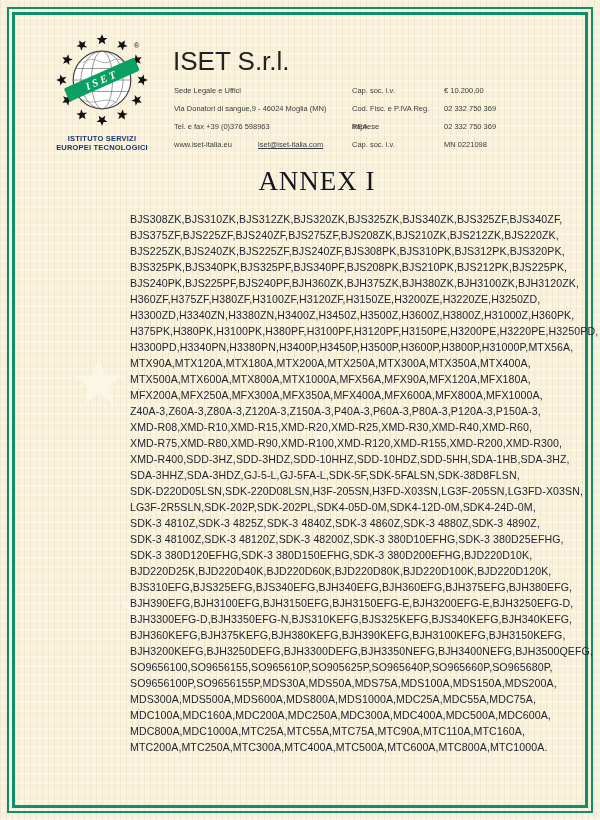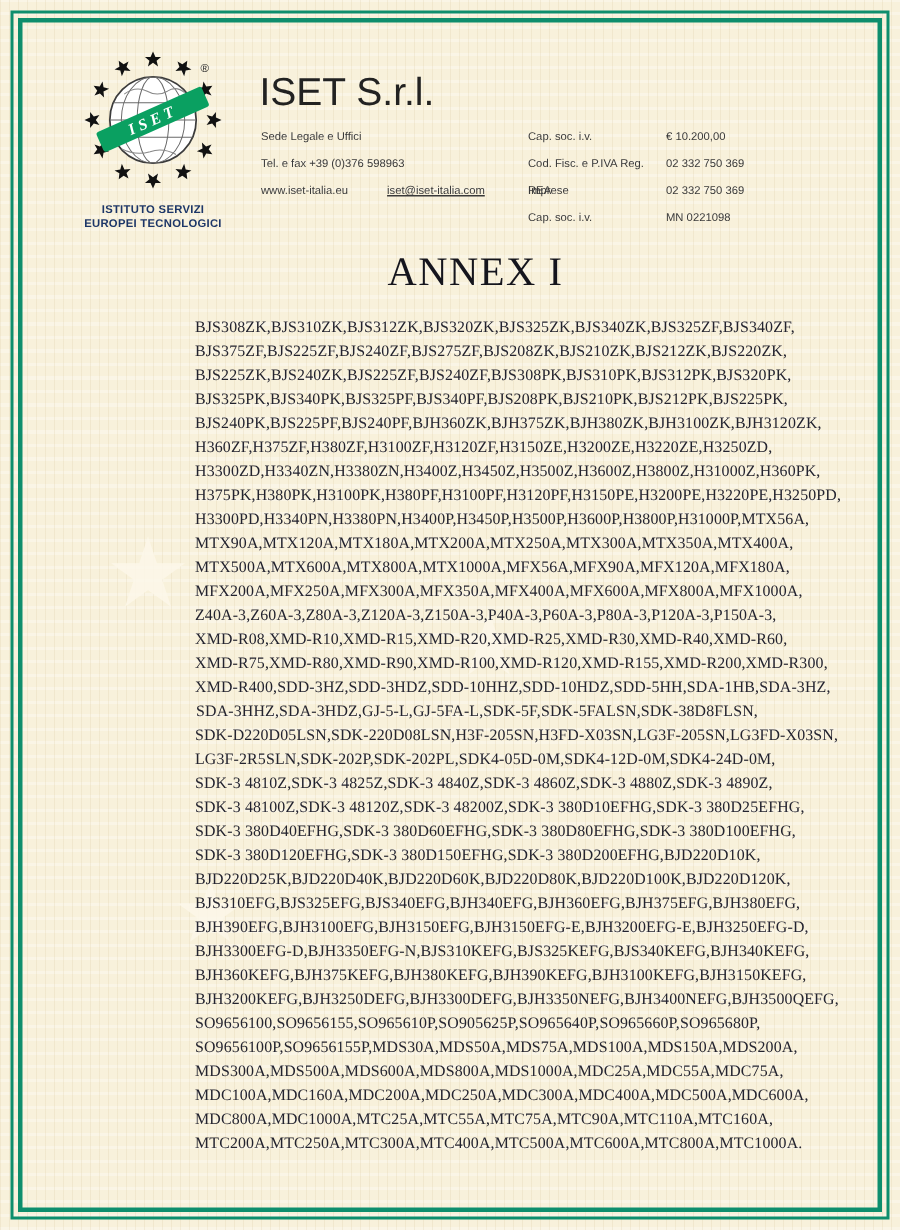--- a/index.html
+++ b/index.html
@@ -27,21 +27,21 @@
   .link{text-decoration:underline;color:#3a3a3a;padding-left:24px;}
   .registry{position:absolute;left:352px;top:82px;font-size:7.5px;color:#3a3a3a;}
   .registry .row{display:flex;height:18px;line-height:18px;}
   .registry .lbl{width:92px;}
   .registry .val{white-space:nowrap;}
 
   
   .annex-title{position:absolute;left:17px;top:166px;width:100%;text-align:center;
     font-family:"Liberation Serif",serif;font-size:27px;color:#15151d;letter-spacing:1px;}
   .code-block{position:absolute;left:130px;top:211px;width:376px;
-    font-family:Liberation Serif, serif;font-size:10.6px;color:#23232f;text-align:center;}
+    font-family:Liberation Sans, sans-serif;font-size:10.6px;color:#23232f;text-align:center;}
   .code-line{height:16px;line-height:16px;white-space:nowrap;letter-spacing:.1px;}
 </style>
 </head>
 <body>
 
 <div class="page">
   <div class="border-outer"></div>
   <div class="border-inner"></div>
 
   <div class="watermark" style="left:70px;top:345px;font-size:64px;">★</div>
@@ -88,20 +88,21 @@
       <div>ISTITUTO SERVIZI</div>
       <div>EUROPEI TECNOLOGICI</div>
     </div>
   </div>
 
   <div class="company-name">ISET S.r.l.</div>
 
   <div class="contact-col">
     <div>
         <div class="row">Sede Legale e Uffici</div>
+        <div class="row">Via Donatori di sangue,9 - 46024 Moglia (MN)</div>
         <div class="row">Tel. e fax +39 (0)376 598963</div>
       </div>
     <div class="row">
       <span>www.iset-italia.eu</span>
       <span> </span>
       <span class="link">iset@iset-italia.com</span>
     </div>
   </div>
 
   <div class="registry">
@@ -143,21 +144,20 @@
         <div class="code-line">MFX200A,MFX250A,MFX300A,MFX350A,MFX400A,MFX600A,MFX800A,MFX1000A,</div>
         <div class="code-line">Z40A-3,Z60A-3,Z80A-3,Z120A-3,Z150A-3,P40A-3,P60A-3,P80A-3,P120A-3,P150A-3,</div>
         <div class="code-line">XMD-R08,XMD-R10,XMD-R15,XMD-R20,XMD-R25,XMD-R30,XMD-R40,XMD-R60,</div>
         <div class="code-line">XMD-R75,XMD-R80,XMD-R90,XMD-R100,XMD-R120,XMD-R155,XMD-R200,XMD-R300,</div>
         <div class="code-line">XMD-R400,SDD-3HZ,SDD-3HDZ,SDD-10HHZ,SDD-10HDZ,SDD-5HH,SDA-1HB,SDA-3HZ,</div>
         <div class="code-line">SDA-3HHZ,SDA-3HDZ,GJ-5-L,GJ-5FA-L,SDK-5F,SDK-5FALSN,SDK-38D8FLSN,</div>
         <div class="code-line">SDK-D220D05LSN,SDK-220D08LSN,H3F-205SN,H3FD-X03SN,LG3F-205SN,LG3FD-X03SN,</div>
         <div class="code-line">LG3F-2R5SLN,SDK-202P,SDK-202PL,SDK4-05D-0M,SDK4-12D-0M,SDK4-24D-0M,</div>
         <div class="code-line">SDK-3 4810Z,SDK-3 4825Z,SDK-3 4840Z,SDK-3 4860Z,SDK-3 4880Z,SDK-3 4890Z,</div>
         <div class="code-line">SDK-3 48100Z,SDK-3 48120Z,SDK-3 48200Z,SDK-3 380D10EFHG,SDK-3 380D25EFHG,</div>
-        <div class="code-line">SDK-3 380D40EFHG,SDK-3 380D60EFHG,SDK-3 380D80EFHG,SDK-3 380D100EFHG,</div>
         <div class="code-line">SDK-3 380D120EFHG,SDK-3 380D150EFHG,SDK-3 380D200EFHG,BJD220D10K,</div>
         <div class="code-line">BJD220D25K,BJD220D40K,BJD220D60K,BJD220D80K,BJD220D100K,BJD220D120K,</div>
         <div class="code-line">BJS310EFG,BJS325EFG,BJS340EFG,BJH340EFG,BJH360EFG,BJH375EFG,BJH380EFG,</div>
         <div class="code-line">BJH390EFG,BJH3100EFG,BJH3150EFG,BJH3150EFG-E,BJH3200EFG-E,BJH3250EFG-D,</div>
         <div class="code-line">BJH3300EFG-D,BJH3350EFG-N,BJS310KEFG,BJS325KEFG,BJS340KEFG,BJH340KEFG,</div>
         <div class="code-line">BJH360KEFG,BJH375KEFG,BJH380KEFG,BJH390KEFG,BJH3100KEFG,BJH3150KEFG,</div>
         <div class="code-line">BJH3200KEFG,BJH3250DEFG,BJH3300DEFG,BJH3350NEFG,BJH3400NEFG,BJH3500QEFG,</div>
         <div class="code-line">SO9656100,SO9656155,SO965610P,SO905625P,SO965640P,SO965660P,SO965680P,</div>
         <div class="code-line">SO9656100P,SO9656155P,MDS30A,MDS50A,MDS75A,MDS100A,MDS150A,MDS200A,</div>
         <div class="code-line">MDS300A,MDS500A,MDS600A,MDS800A,MDS1000A,MDC25A,MDC55A,MDC75A,</div>

